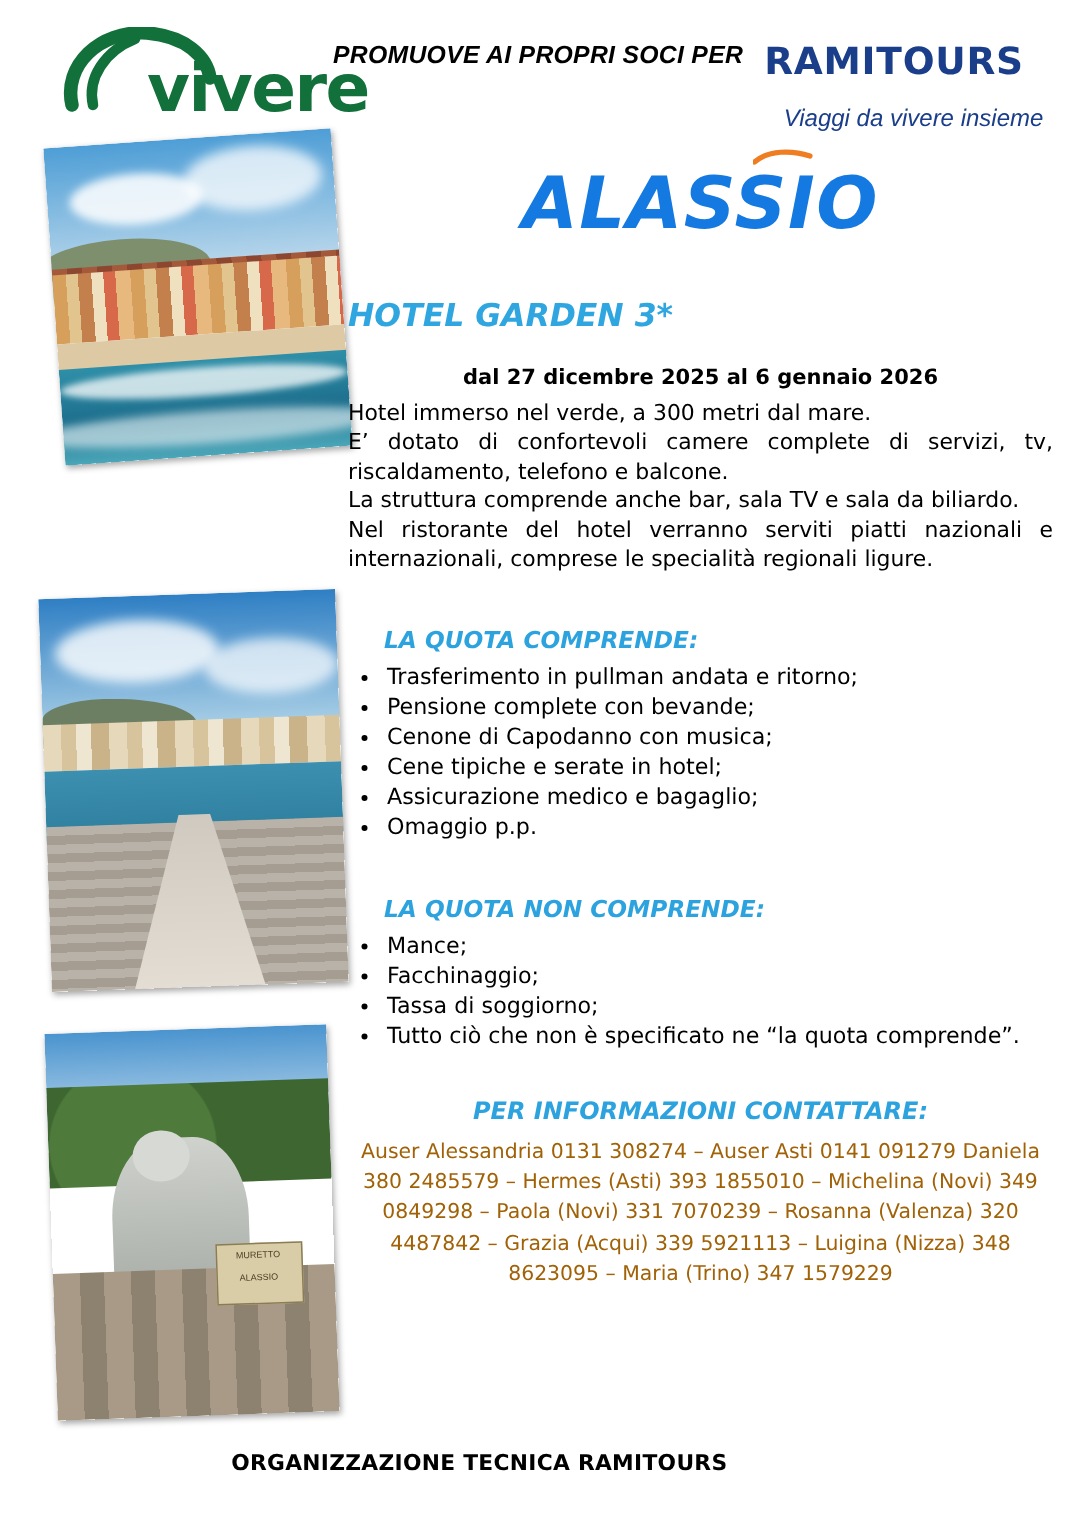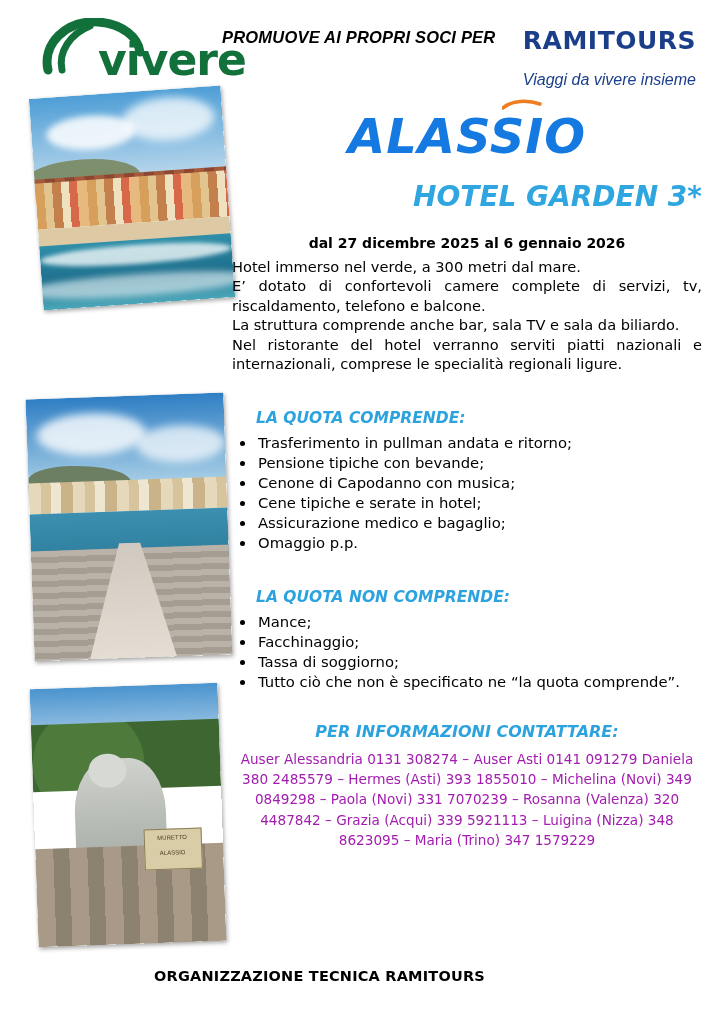--- a/index.html
+++ b/index.html
@@ -53,21 +53,21 @@
     font-weight: bold;
     font-style: italic;
     color: #000000;
     letter-spacing: 0.2px;
   }
   .rami-logo {
     position: absolute;
     right: 28px;
     top: 26px;
     width: 200px;
-    text-align: right;
+    text-align: center;
   }
   .rami-name {
     font-size: 25px;
     font-weight: bold;
     color: #1b3e8b;
     letter-spacing: 0.5px;
     font-family: "DejaVu Sans", sans-serif;
   }
   .rami-sub {
     font-size: 16px;
@@ -189,26 +189,26 @@
     font-size: 48px;
     font-weight: bold;
     font-style: italic;
     color: #1479e0;
     letter-spacing: 1px;
     margin: 0;
     padding-top: 4px;
     font-family: "DejaVu Sans", sans-serif;
   }
   .subtitle {
-    text-align: right;
-    font-size: 28px;
+    text-align: left;
+    font-size: 21px;
     font-weight: bold;
     font-style: italic;
     color: #2fa6e0;
-    margin-top: 16px;
+    margin-top: 34px;
     font-family: "DejaVu Sans", sans-serif;
   }
   .dates {
     text-align: center;
     font-size: 14px;
     font-weight: bold;
     color: #000;
     margin-top: 22px;
     font-family: "DejaVu Sans", sans-serif;
   }
@@ -248,21 +248,21 @@
     font-size: 16px;
     font-weight: bold;
     font-style: italic;
     color: #2ca3de;
     margin-top: 30px;
     font-family: "DejaVu Sans", sans-serif;
   }
   .contact-body {
     text-align: center;
     font-size: 13.6px;
-    color: #a21caf;
+    color: #a16207;
     line-height: 1.5;
     margin-top: 8px;
     font-family: "DejaVu Sans", sans-serif;
   }
 
   .footer {
     position: absolute;
     left: 0;
     top: 968px;
     width: 639px;
@@ -344,21 +344,21 @@
   <div class="body-text">
     <div>Hotel immerso nel verde, a 300 metri dal mare.
 E’ dotato di confortevoli camere complete di servizi, tv, riscaldamento, telefono e balcone.
 La struttura comprende anche bar, sala TV e sala da biliardo.
 Nel ristorante del hotel verranno serviti piatti nazionali e internazionali, comprese le specialità regionali ligure.</div>
   </div>
 
   <div class="sect-head indent">LA QUOTA COMPRENDE:</div>
   <ul class="bullets">
     <li>Trasferimento in pullman andata e ritorno;</li>
-    <li>Pensione tipiche con bevande;</li>
+    <li>Pensione complete con bevande;</li>
     <li>Cenone di Capodanno con musica;</li>
     <li>Cene tipiche e serate in hotel;</li>
     <li>Assicurazione medico e bagaglio;</li>
     <li>Omaggio p.p.</li>
   </ul>
 
   <div class="sect-head indent">LA QUOTA NON COMPRENDE:</div>
   <ul class="bullets">
     <li>Mance;</li>
     <li>Facchinaggio;</li>

